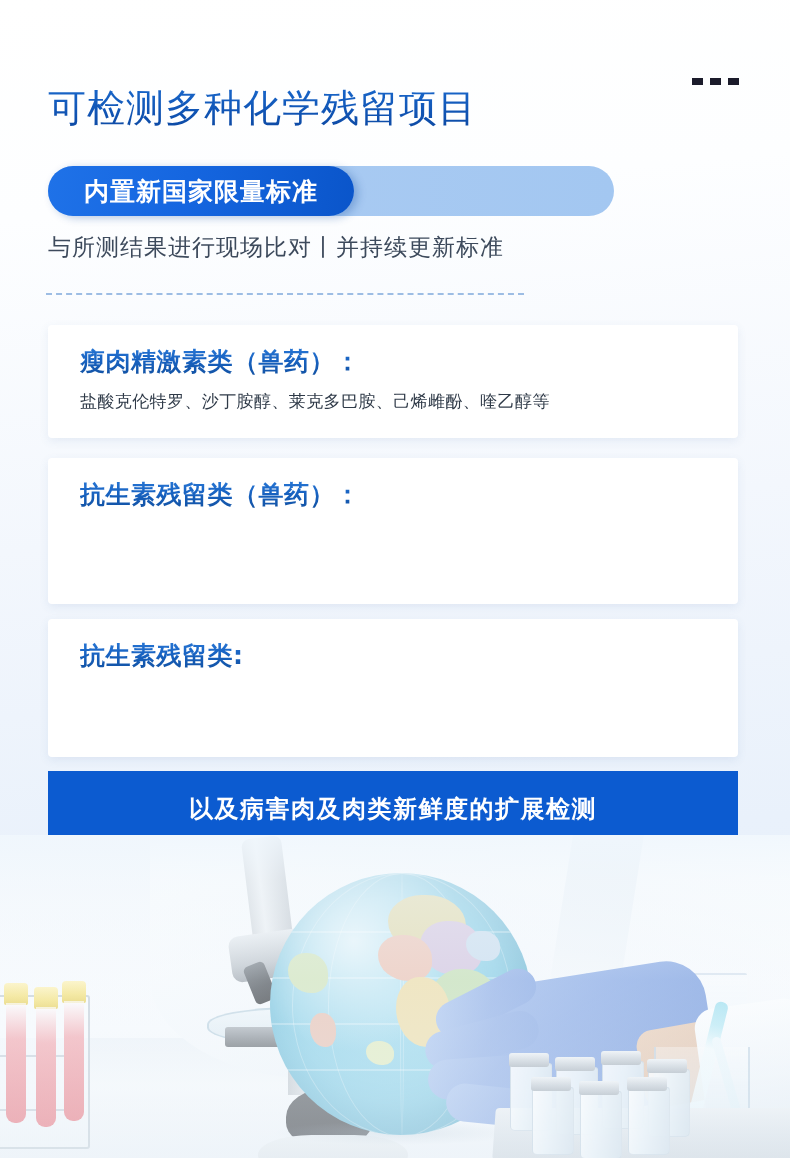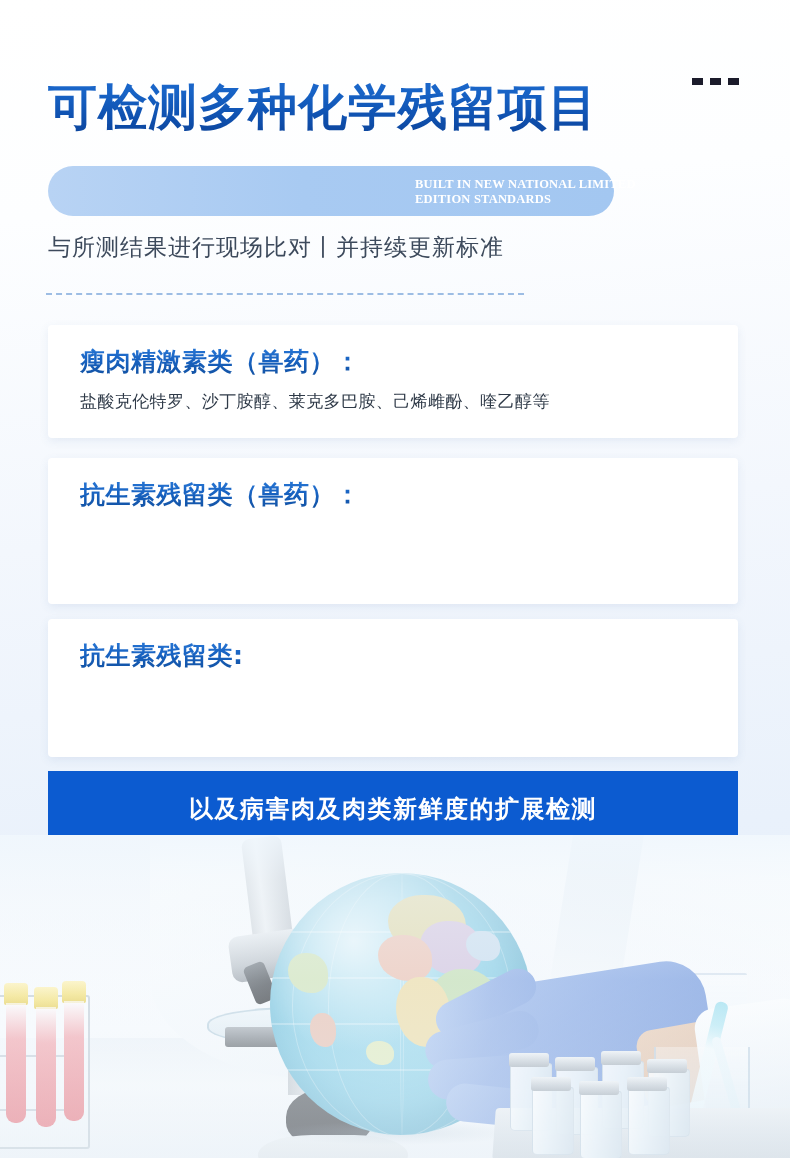--- a/index.html
+++ b/index.html
@@ -32,23 +32,23 @@
     width: 11px;
     height: 7px;
     background: #1b1b2b;
   }
 
   
   .title {
     position: absolute;
     top: 72px;
     left: 48px;
-    font-size: 49px;
+    font-size: 38px;
     line-height: 72px;
-    font-weight: bold;
+    font-weight: normal;
     letter-spacing: 1px;
     font-family: "DejaVu Sans", "Liberation Sans", sans-serif;
     background: linear-gradient(180deg, #1f6ad0 0%, #1763c6 28%, #0f51b0 62%, #0b3f92 100%);
     -webkit-background-clip: text;
     background-clip: text;
     color: transparent;
     -webkit-text-fill-color: transparent;
     white-space: nowrap;
   }
 
@@ -381,21 +381,23 @@
   <div class="dots">
     <i></i>
     <i></i>
     <i></i>
   </div>
 
   <div class="title">可检测多种化学残留项目</div>
 
   <div class="badge-row">
     <div class="badge-back"></div>
-    <div class="badge-en">BUILT IN NEW NATIONAL LIMITED EDITION STANDARDS</div>
+    <div class="badge-pill">
+      <span>内置新国家限量标准</span>
+    </div>
   </div>
 
   <div class="subtitle">与所测结果进行现场比对丨并持续更新标准</div>
   <div class="divider"></div>
 
   <div class="card" id="card-0">
     <div class="card-title">瘦肉精激素类（兽药）：</div>
     <div class="card-body">盐酸克伦特罗、沙丁胺醇、莱克多巴胺、己烯雌酚、喹乙醇等</div>
   </div>
 

